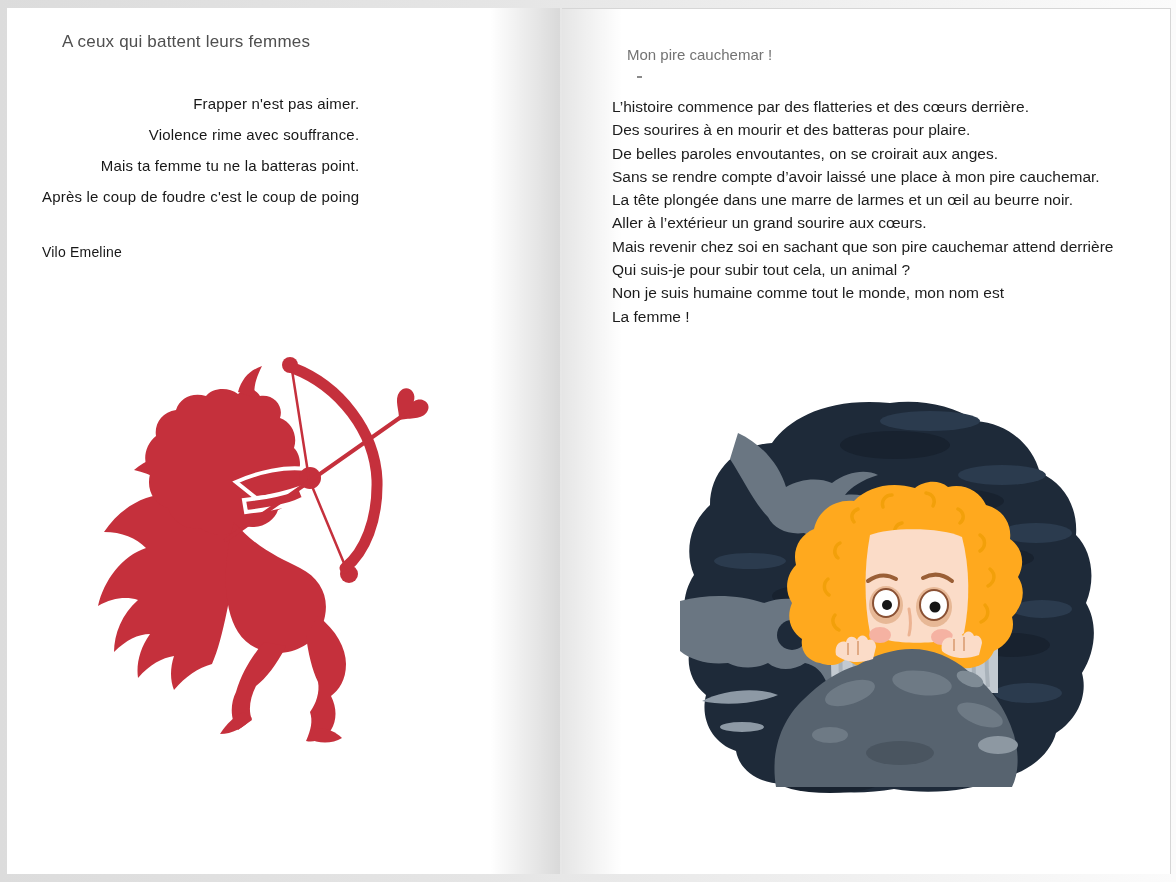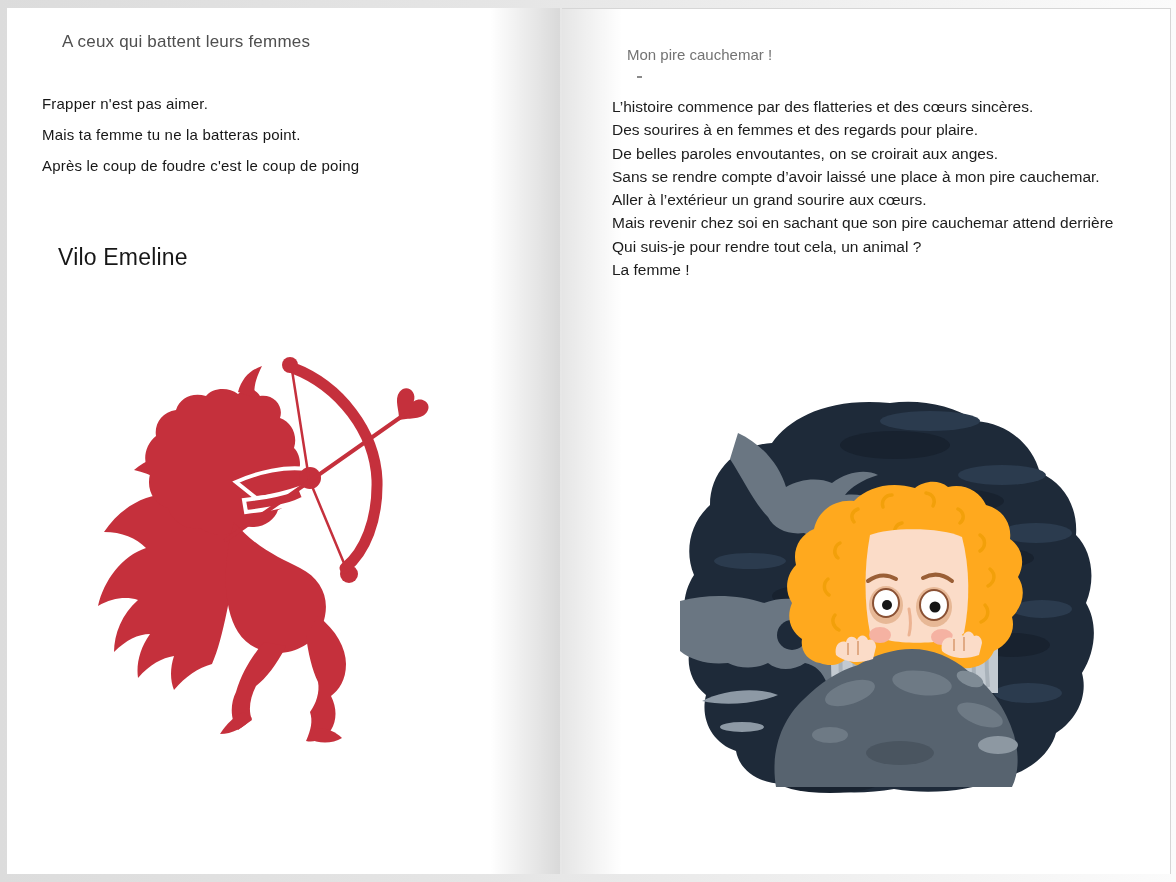--- a/index.html
+++ b/index.html
@@ -2,21 +2,21 @@
 <html><head>
 <meta charset="utf-8">
 <style>
   html,body{margin:0;padding:0;}
   body{
     width:1176px;height:882px;position:relative;overflow:hidden;
     background:linear-gradient(90deg,#dcdcdc 0,#e6e6e6 45%,#efefef 70%,#fbfbfb 100%);
     font-family:"Liberation Sans",sans-serif;
   }
   .page{position:absolute;top:8px;height:866px;background:#fff;}
-  .page-left{left:7px;width:553px;}
+  .page-left{left:7px;width:553px;text-align:right;}
   .page-left::after{
     content:"";position:absolute;top:0;right:0;width:70px;height:100%;
     background:linear-gradient(90deg,rgba(0,0,0,0) 0,rgba(0,0,0,0.15) 100%);
     pointer-events:none;
   }
   .page-right{
     left:562px;width:609px;
     border-top:1px solid #d6d6d6;border-right:1px solid #d6d6d6;
     box-sizing:border-box;
   }
@@ -28,21 +28,21 @@
   .left-header{
     position:absolute;left:55px;top:24px;
     font-size:17px;color:#4f4f4f;letter-spacing:.2px;
   }
   .left-poem{
     position:absolute;left:35px;top:80px;
     font-size:15px;line-height:31px;color:#171717;letter-spacing:.2px;
   }
   .left-author{
     position:absolute;left:35px;top:236px;
-    font-size:23px;color:#171717;letter-spacing:.2px;margin-left:16px;
+    font-size:14px;color:#171717;letter-spacing:.2px;
   }
   .right-title{
     position:absolute;left:65px;top:37px;
     font-size:15px;color:#737373;
   }
   .right-poem{
     position:absolute;left:50px;top:86px;
     font-size:15.5px;line-height:23.3px;color:#1c1c1c;
   }
   .stray-mark{
@@ -53,20 +53,21 @@
   .illus-nightmare{left:118px;top:374px;width:420px;height:412px;}
 </style>
 </head>
 <body>
 
 <div class="page page-left">
   <div class="left-header">A ceux qui battent leurs femmes</div>
 
   <div class="left-poem">
     <div>Frapper n'est pas aimer.</div>
+    <div>Violence rime avec souffrance.</div>
     <div>Mais ta femme tu ne la batteras point.</div>
     <div>Après le coup de foudre c'est le coup de poing</div>
   </div>
   <div class="left-author">Vilo Emeline</div>
 
   <svg class="illus illus-cupid" viewBox="0 0 375 395" xmlns="http://www.w3.org/2000/svg">
     <g fill="#c5303c">
 
       <path d="M128 112 C100 96 66 100 46 118 C64 122 78 130 88 142 C58 140 32 156 16 180 C34 180 48 186 58 196 C34 204 16 228 10 254 C24 246 38 244 50 248 C34 262 26 282 26 300 C38 288 50 282 62 282 C52 296 48 312 50 326 C62 312 74 306 86 304 C82 316 82 328 86 338 C98 324 110 316 124 312 C136 286 142 238 152 198 Z"></path>
 
@@ -102,27 +103,29 @@
       <path d="M138 188 L320 60" stroke-width="4"></path>
     </g>
   </svg>
 </div>
 
 <div class="page page-right">
   <div class="right-title">Mon pire cauchemar !</div>
   <div class="stray-mark"></div>
 
   <div class="right-poem">
-    <div>L’histoire commence par des flatteries et des cœurs sincères.</div>
-    <div>Des sourires à en femmes et des regards pour plaire.</div>
+    <div>L’histoire commence par des flatteries et des cœurs derrière.</div>
+    <div>Des sourires à en mourir et des batteras pour plaire.</div>
     <div>De belles paroles envoutantes, on se croirait aux anges.</div>
     <div>Sans se rendre compte d’avoir laissé une place à mon pire cauchemar.</div>
+    <div>La tête plongée dans une marre de larmes et un œil au beurre noir.</div>
     <div>Aller à l’extérieur un grand sourire aux cœurs.</div>
     <div>Mais revenir chez soi en sachant que son pire cauchemar attend derrière</div>
-    <div>Qui suis-je pour rendre tout cela, un animal ?</div>
+    <div>Qui suis-je pour subir tout cela, un animal ?</div>
+    <div>Non je suis humaine comme tout le monde, mon nom est</div>
     <div>La femme !</div>
   </div>
 
   <svg class="illus illus-nightmare" viewBox="0 0 420 412" xmlns="http://www.w3.org/2000/svg">
 
     <path fill="#1e2a39" d="M210 20 C150 14 110 34 92 60 C56 62 30 88 30 122 C10 140 4 168 14 192 C2 210 0 236 14 254 C4 274 8 298 26 312 C20 336 32 360 56 368 C60 390 84 404 112 400 C140 410 180 412 214 406 C250 412 290 408 318 396 C348 390 370 372 376 350 C398 336 408 312 402 290 C416 268 418 240 406 220 C416 196 412 168 396 152 C398 124 384 100 360 90 C352 60 326 40 296 38 C272 22 240 16 210 20 Z"></path>
 
     <g fill="#18222f">
       <ellipse cx="215" cy="62" rx="55" ry="14"></ellipse>
       <ellipse cx="262" cy="118" rx="62" ry="13"></ellipse>

